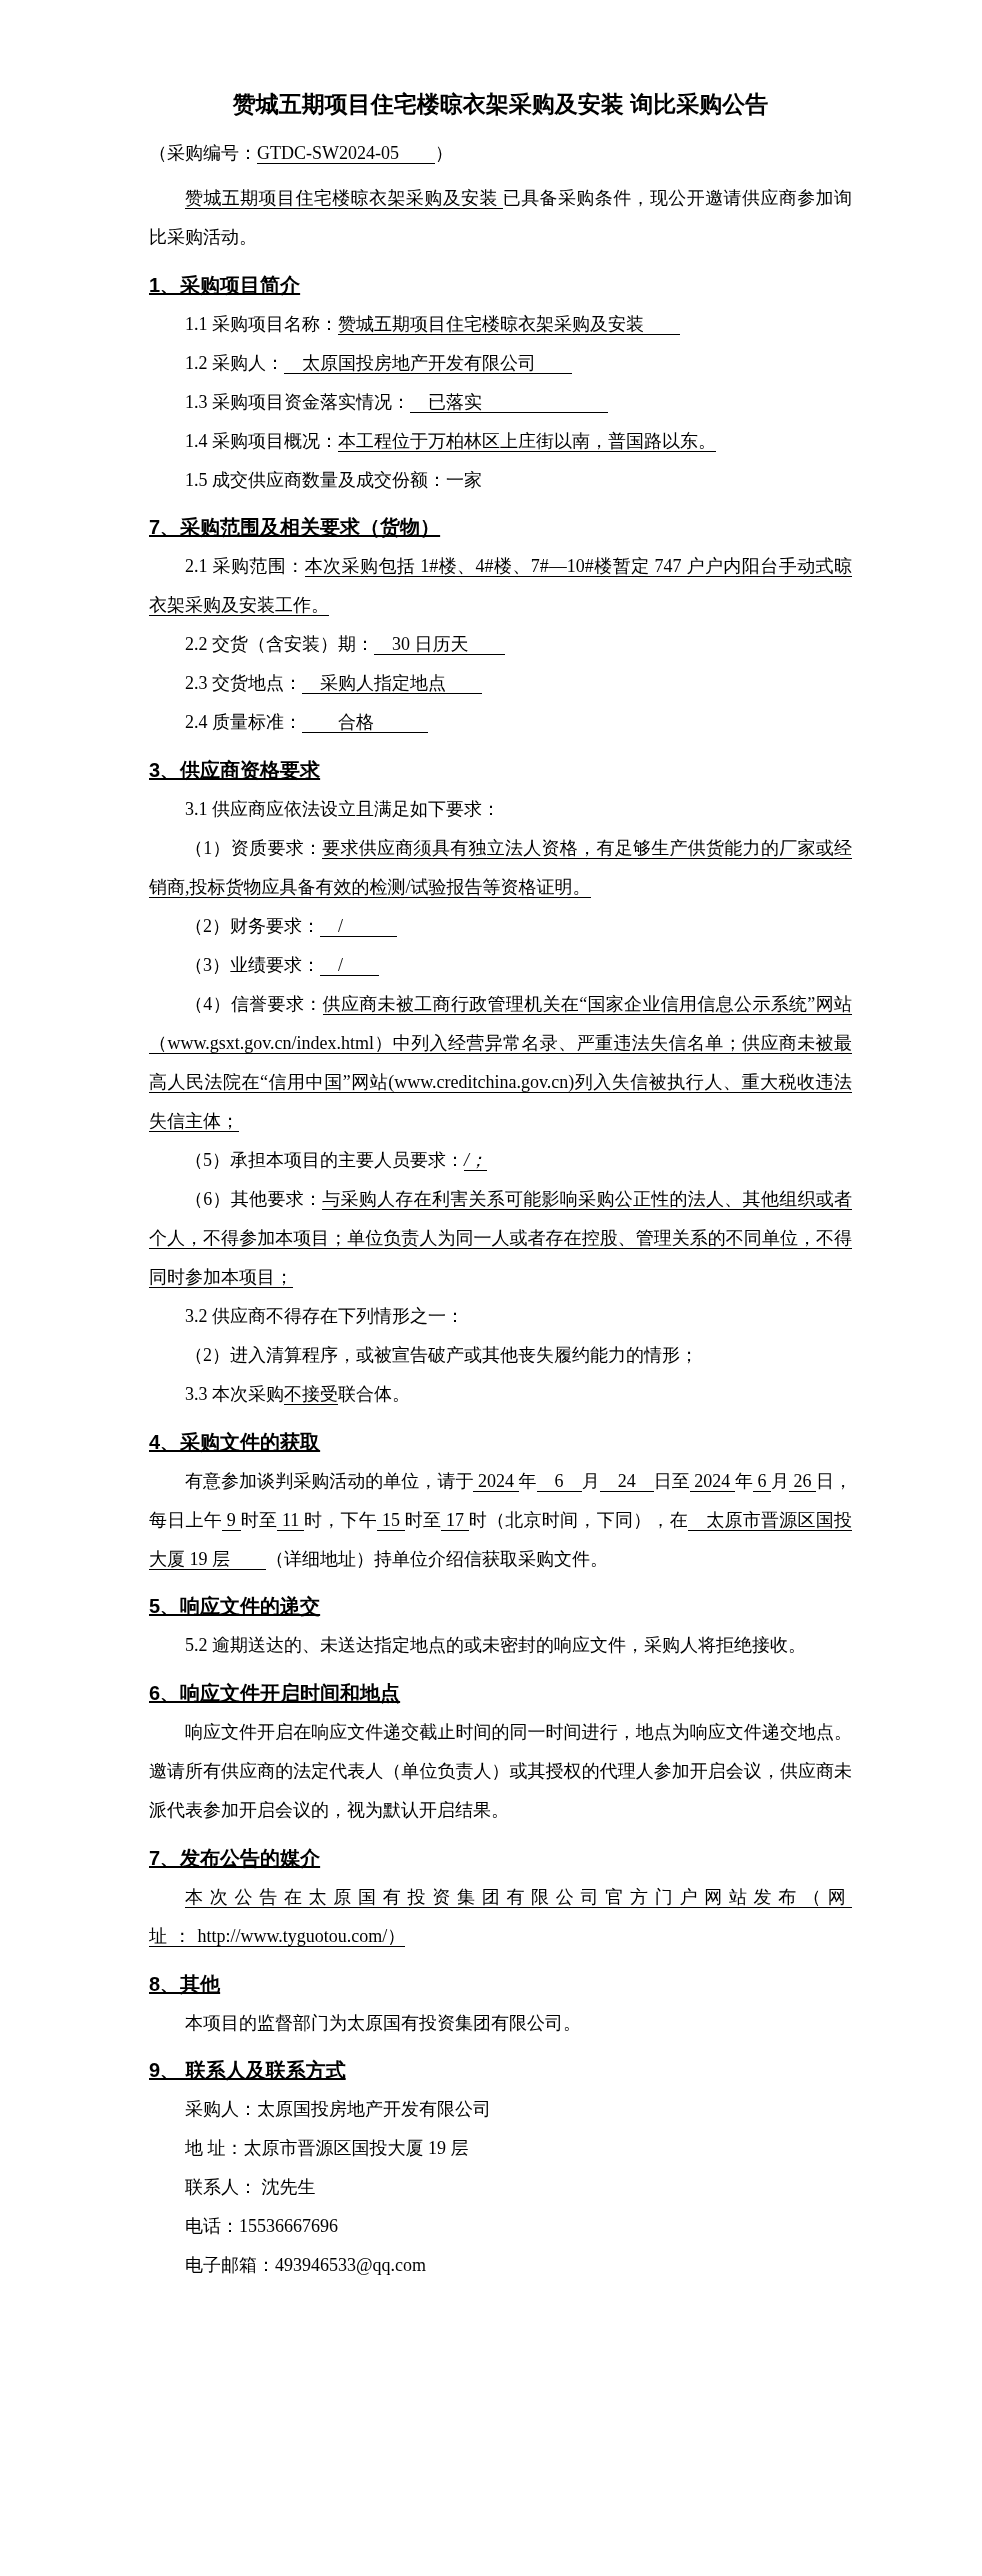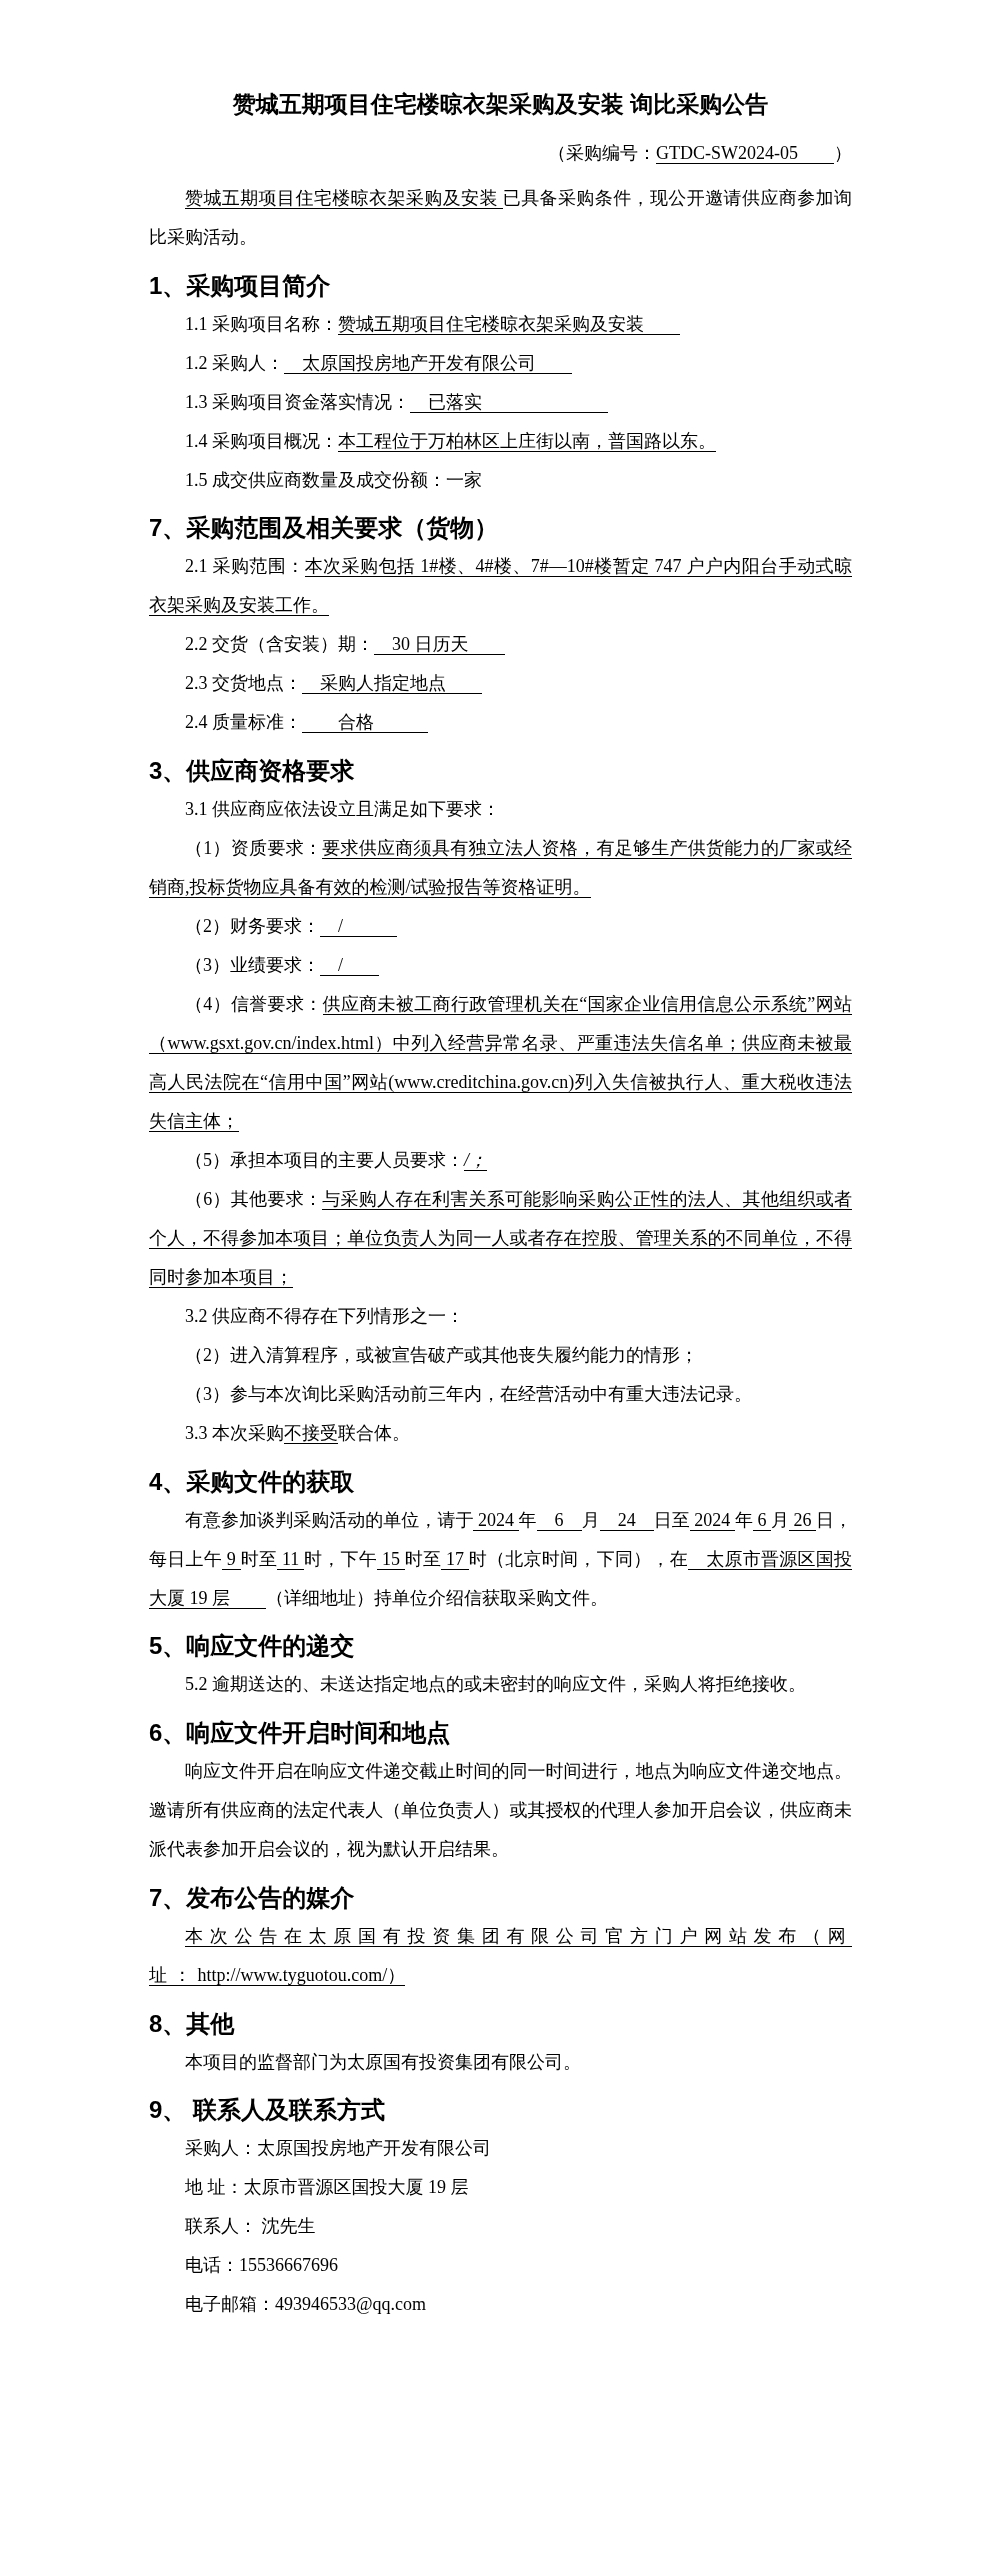--- a/index.html
+++ b/index.html
@@ -26,34 +26,35 @@
     text-indent:0;
     text-align:center;
     font-family:"Liberation Sans","DejaVu Sans",sans-serif;
     font-weight:bold;
     font-size:23px;
     line-height:28.5px;
     margin-top:90px;
   }
   .subtitle {
     text-indent:0;
-    text-align:right;
+    text-align:left;
     font-size:18px;
     line-height:22px;
     margin-top:23.5px;
     margin-bottom:15px;
   }
   .heading {
     text-indent:0;
     text-align:left;
     font-family:"Liberation Sans","DejaVu Sans",sans-serif;
     font-weight:bold;
-    font-size:24px;
+    font-size:20px;
     line-height:39px;
     margin:8.7px 0 0 0;
+    text-decoration:underline;
   }
   .u { border-bottom:1.2px solid currentColor; }
   .it { font-style:italic; }
   .spread { letter-spacing:6.2px; }
 </style>
 </head>
 <body>
 
 <div class="page">
   <div class="content" id="doc-blocks">
@@ -74,21 +75,20 @@
       <div class="blk heading"><span>3、供应商资格要求</span></div>
       <div class="blk para"><span>3.1 供应商应依法设立且满足如下要求：</span></div>
       <div class="blk para"><span>（1）资质要求：</span><span class="u">要求供应商须具有独立法人资格，有足够生产供货能力的厂家或经销商,投标货物应具备有效的检测/试验报告等资格证明。 </span></div>
       <div class="blk para"><span>（2）财务要求：</span><span class="u">　/　　　</span></div>
       <div class="blk para"><span>（3）业绩要求：</span><span class="u">　/　　</span></div>
       <div class="blk para"><span>（4）信誉要求：</span><span class="u">供应商未被工商行政管理机关在“国家企业信用信息公示系统”网站（www.gsxt.gov.cn/index.html）中列入经营异常名录、严重违法失信名单；供应商未被最高人民法院在“信用中国”网站(www.creditchina.gov.cn)列入失信被执行人、重大税收违法失信主体；</span></div>
       <div class="blk para"><span>（5）承担本项目的主要人员要求：</span><span class="u it">/；</span></div>
       <div class="blk para"><span>（6）其他要求：</span><span class="u">与采购人存在利害关系可能影响采购公正性的法人、其他组织或者个人，不得参加本项目；单位负责人为同一人或者存在控股、管理关系的不同单位，不得同时参加本项目；</span></div>
       <div class="blk para"><span>3.2 供应商不得存在下列情形之一：</span></div>
       <div class="blk para"><span>（2）进入清算程序，或被宣告破产或其他丧失履约能力的情形；</span></div>
-      <div class="blk para"><span>（3）参与本次询比采购活动前三年内，在经营活动中有重大违法记录。</span></div>
       <div class="blk para"><span>3.3 本次采购</span><span class="u">不接受</span><span>联合体。</span></div>
       <div class="blk heading"><span>4、采购文件的获取</span></div>
       <div class="blk para"><span>有意参加谈判采购活动的单位，请于</span><span class="u"> 2024 </span><span>年</span><span class="u">　6　</span><span>月</span><span class="u">　24　</span><span>日至</span><span class="u"> 2024 </span><span>年</span><span class="u"> 6 </span><span>月</span><span class="u"> 26 </span><span>日，每日上午</span><span class="u"> 9 </span><span>时至</span><span class="u"> 11 </span><span>时，下午</span><span class="u"> 15 </span><span>时至</span><span class="u"> 17 </span><span>时（北京时间，下同），在</span><span class="u">　太原市晋源区国投大厦 19 层　　</span><span>（详细地址）持单位介绍信获取采购文件。</span></div>
       <div class="blk heading"><span>5、响应文件的递交</span></div>
       <div class="blk para"><span>5.2 逾期送达的、未送达指定地点的或未密封的响应文件，采购人将拒绝接收。</span></div>
       <div class="blk heading"><span>6、响应文件开启时间和地点</span></div>
       <div class="blk para"><span>响应文件开启在响应文件递交截止时间的同一时间进行，地点为响应文件递交地点。邀请所有供应商的法定代表人（单位负责人）或其授权的代理人参加开启会议，供应商未派代表参加开启会议的，视为默认开启结果。</span></div>
       <div class="blk heading"><span>7、发布公告的媒介</span></div>
       <div class="blk para"><span class="u spread">本次公告在太原国有投资集团有限公司官方门户网站发布（网址：</span><span class="u">http://www.tyguotou.com/）</span></div>
       <div class="blk heading"><span>8、其他</span></div>

